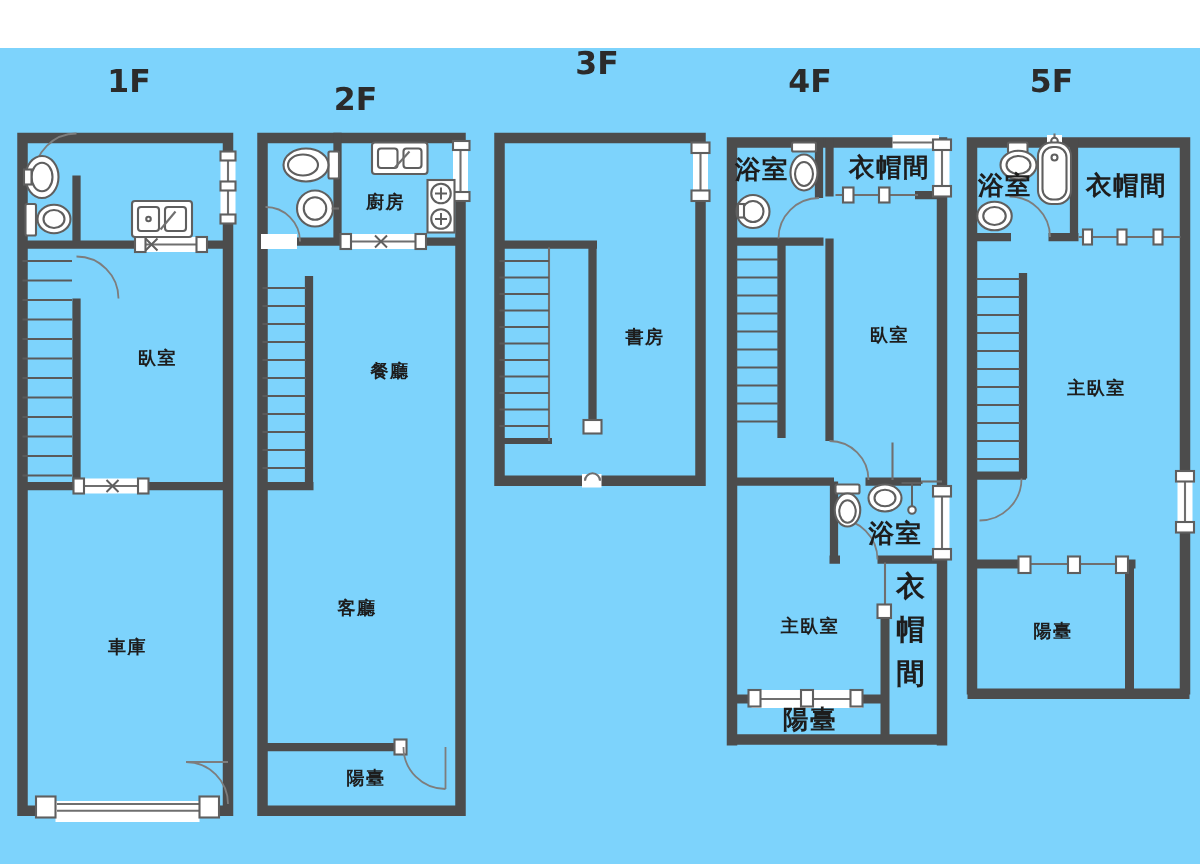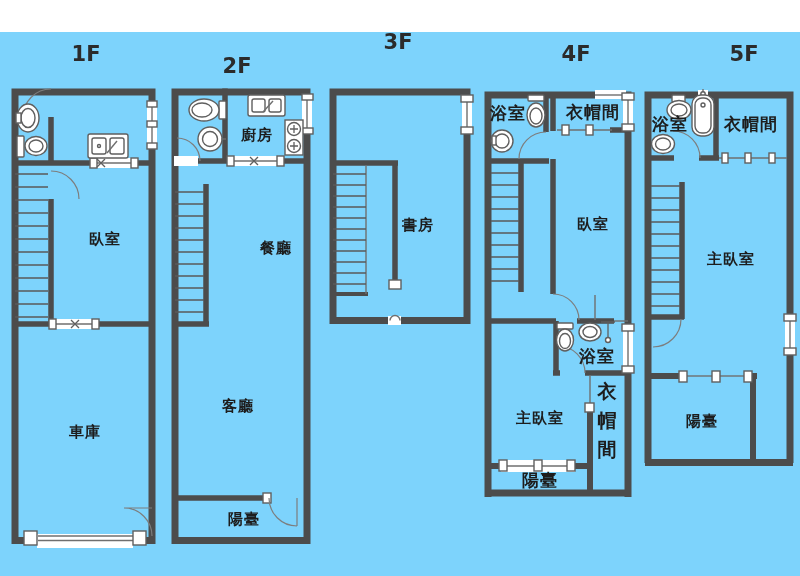--- a/index.html
+++ b/index.html
@@ -13,21 +13,21 @@
   .w4{stroke:#4c4c4c;stroke-width:4;fill:none;}
   .tn{stroke:#6f6f6f;stroke-width:1.4;fill:none;}
   .dr{stroke:#7d7d7d;stroke-width:1.2;fill:none;}
   .st{stroke:#5a5a5a;stroke-width:1.4;fill:none;}
   .fx{stroke:#5f5f5f;stroke-width:1.4;fill:#ffffff;}
   .ov{fill:#ffffff;}
   .xm{stroke:#5f5f5f;stroke-width:1.3;fill:none;}
   
   .floor-label{position:absolute;transform:translate(-50%,-50%);font-size:21px;font-weight:700;
                color:#2b2b2b;white-space:nowrap;}
-  .room-label{position:absolute;transform:translate(-50%,-50%);font-size:15px;font-weight:600;
+  .room-label{position:absolute;transform:translate(-50%,-50%);font-size:12px;font-weight:600;
               color:#1d1d1d;white-space:nowrap;letter-spacing:1px;}
   .room-label.small{font-size:17px;}
   .room-label.vertical{transform:translate(-50%,0);white-space:normal;width:22px;
               word-break:break-all;line-height:29px;font-size:19px;text-align:center;letter-spacing:0;}
   .dot-note{position:absolute;font-size:15px;color:#444;}
   .disclaimer{position:absolute;right:5px;top:541px;font-size:16.5px;font-weight:700;
               color:#b4252a;letter-spacing:0.5px;white-space:nowrap;}
 </style>
 </head>
 <body>
@@ -269,32 +269,32 @@
     <g>
       <ellipse class="fx" cx="663" cy="112" rx="11.5" ry="9.5"></ellipse>
       <ellipse class="fx" cx="663" cy="112" rx="7.5" ry="6"></ellipse>
     </g>
   </g>
 </svg>
 
   <div class="floor-label" style="left:86px;top:22px">1F</div>
   <div class="floor-label" style="left:237px;top:34px">2F</div>
   <div class="floor-label" style="left:398px;top:10px">3F</div>
-  <div class="floor-label" style="left:576px;top:22px">4F</div>
-  <div class="floor-label" style="left:744px;top:22px">5F</div>
+  <div class="floor-label" style="left:540px;top:22px">4F</div>
+  <div class="floor-label" style="left:701px;top:22px">5F</div>
 
   <div class="room-label" style="left:105px;top:207px">臥室</div>
   <div class="room-label" style="left:85px;top:400px">車庫</div>
 
   <div class="room-label" style="left:257px;top:103px">廚房</div>
-  <div class="room-label" style="left:276px;top:216px">餐廳</div>
+  <div class="room-label" style="left:260px;top:216px">餐廳</div>
   <div class="room-label" style="left:238px;top:374px">客廳</div>
   <div class="room-label" style="left:244px;top:487px">陽臺</div>
 
-  <div class="room-label" style="left:418px;top:193px">書房</div>
+  <div class="room-label" style="left:430px;top:193px">書房</div>
 
   <div class="room-label small" style="left:508px;top:81px">浴室</div>
   <div class="room-label small" style="left:593px;top:80px">衣帽間</div>
   <div class="room-label" style="left:593px;top:192px">臥室</div>
   <div class="room-label small" style="left:597px;top:324px">浴室</div>
   <div class="room-label vertical" style="left:607px;top:345px">衣帽間</div>
   <div class="room-label" style="left:540px;top:386px">主臥室</div>
   <div class="room-label small" style="left:540px;top:448px">陽臺</div>
 
   <div class="room-label small" style="left:670px;top:92px">浴室</div>

